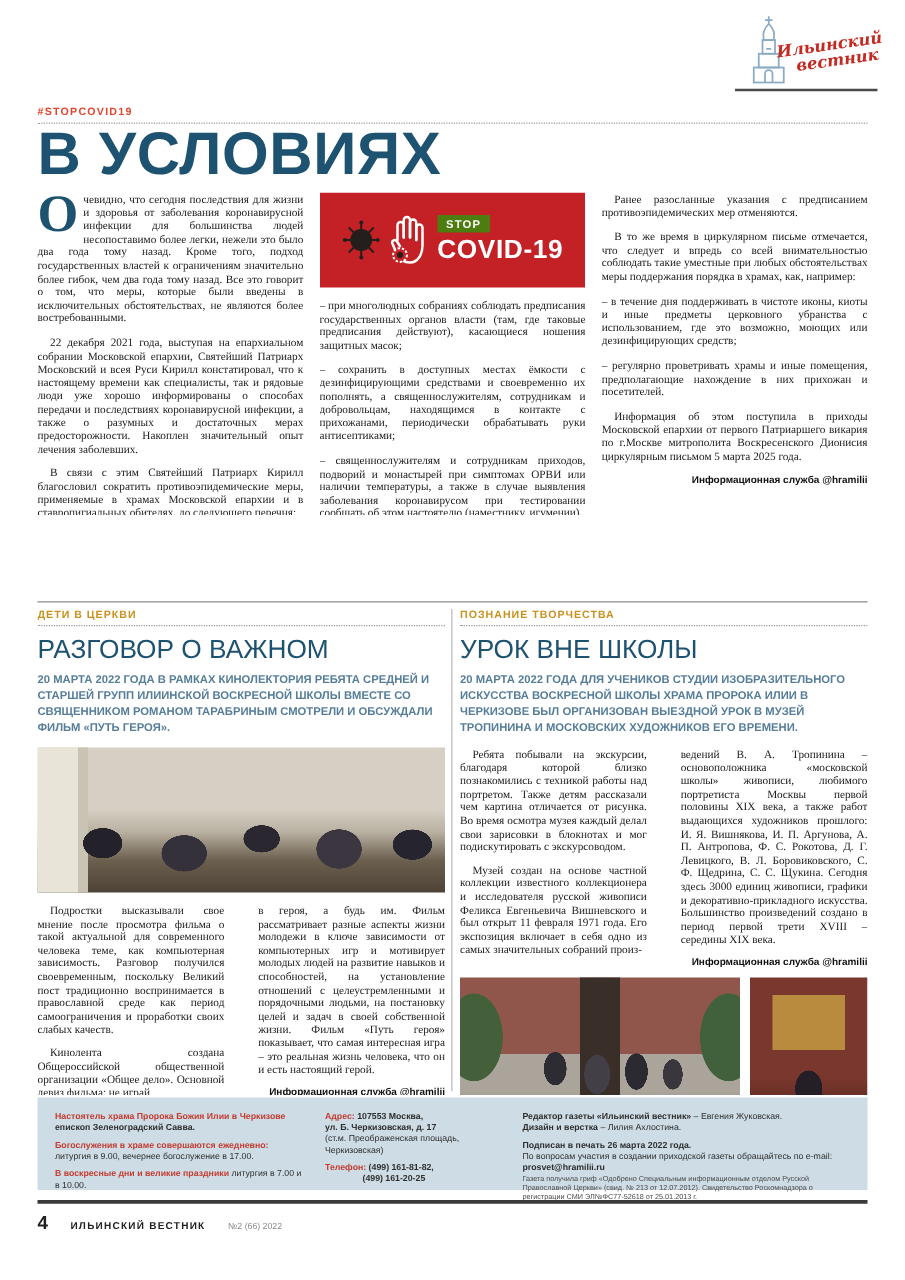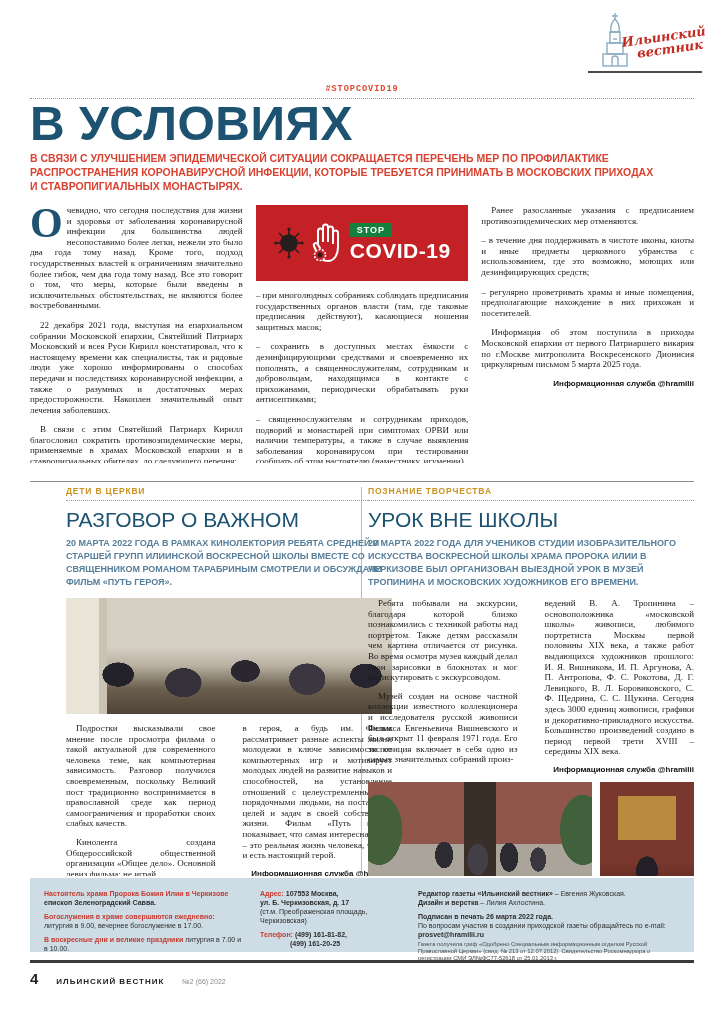--- a/index.html
+++ b/index.html
@@ -10,51 +10,51 @@
   .masthead{position:absolute;left:592px;top:10px;width:110px;height:60px;}
   .masthead svg{position:absolute;left:6px;top:2px;}
   .masthead-name{position:absolute;left:30px;top:20px;transform:rotate(-8deg);
     font-family:"DejaVu Serif",serif;font-style:italic;font-weight:bold;
     color:#c32b22;font-size:13px;line-height:13px;white-space:nowrap;}
   .masthead-name .l2{margin-left:14px;}
   .masthead-rule{position:absolute;left:588px;top:71px;width:114px;height:2px;background:#4a4a4a;}
 
   
   .top-article{position:absolute;left:30px;top:84px;width:664px;}
-  .kicker-red{font-family:Liberation Mono, monospace;font-weight:bold;font-size:8.5px;
-    letter-spacing:1px;color:#e2452b;text-align:center;}
+  .kicker-red{font-family:Liberation Sans, sans-serif;font-weight:bold;font-size:8.5px;
+    letter-spacing:1px;color:#e2452b;}
   .rule-dotted{border-top:1px dotted #9a9a9a;height:0;margin:4px 0 0;}
   .headline{font-family:"Liberation Sans",sans-serif;font-weight:bold;color:#1d5270;
     font-size:48px;line-height:37px;letter-spacing:.5px;margin-top:6px;}
   .red-lede{font-family:"Liberation Sans",sans-serif;font-weight:bold;color:#d94230;
     font-size:10.5px;line-height:14px;width:630px;margin-top:9px;}
   .cols{display:flex;gap:13px;margin-top:12px;}
   .col{width:213px;height:258px;overflow:hidden;}
   .body-p{font-size:9px;line-height:10.6px;text-align:justify;margin:0 0 9px;}
   .body-p.ind{text-indent:10px;}
   .dropcap{float:left;font-family:"Liberation Serif",serif;font-weight:bold;color:#1d5270;
     font-size:42px;line-height:34px;margin:1px 4px 0 0;}
   .byline{font-family:"Liberation Sans",sans-serif;font-weight:bold;font-size:8px;
     text-align:right;color:#111;margin-top:2px;}
 
   
   .covid-banner{width:213px;height:76px;background:#c42127;margin-bottom:9px;
     display:flex;align-items:center;justify-content:center;gap:6px;}
   .covid-right{display:flex;flex-direction:column;align-items:flex-start;gap:2px;}
-  .stop-box{background:#15803d;color:#fff;font-family:"Liberation Sans",sans-serif;
+  .stop-box{background:#4d7c0f;color:#fff;font-family:"Liberation Sans",sans-serif;
     font-weight:bold;font-size:9px;padding:2px 7px;letter-spacing:1px;}
   .covid-word{color:#fff;font-family:"Liberation Sans",sans-serif;font-weight:bold;
     font-size:21px;letter-spacing:.5px;}
 
   
   .rule-solid{position:absolute;left:30px;top:481px;width:664px;border-top:1px solid #8d8d8d;}
   .v-divider{position:absolute;left:361px;top:487px;width:1px;height:386px;background:#bcbcbc;}
 
   .section{position:absolute;top:486px;width:326px;height:390px;overflow:hidden;}
-  .section.left{left:30px;margin-left:36px;}
+  .section.left{left:30px;}
   .section.right{left:368px;}
   .kicker-orange{font-family:"Liberation Sans",sans-serif;font-weight:bold;font-size:8.5px;
     letter-spacing:.8px;color:#c9921e;}
   .sec-title{font-family:"Liberation Sans",sans-serif;font-weight:normal;color:#1d5270;
     font-size:21px;line-height:23px;margin:7px 0 6px;}
   .blue-lede{font-family:"Liberation Sans",sans-serif;font-weight:bold;color:#567e99;
     font-size:9px;line-height:13px;}
   .sec-cols{display:flex;gap:27px;margin-top:9px;}
   .sec-col{width:156px;}
   .sec-col .body-p{margin-bottom:8px;}
@@ -133,21 +133,20 @@
     </div>
   </div>
   <div class="masthead-rule"></div>
 
   <div class="top-article">
     <div class="kicker-red">#STOPCOVID19</div>
     <div class="rule-dotted"></div>
     <div class="headline">
       <div>В УСЛОВИЯХ</div>
     </div>
-    <div class="red-lede">В СВЯЗИ С УЛУЧШЕНИЕМ ЭПИДЕМИЧЕСКОЙ СИТУАЦИИ СОКРАЩАЕТСЯ ПЕРЕЧЕНЬ МЕР ПО ПРОФИЛАКТИКЕ РАСПРОСТРАНЕНИЯ КОРОНАВИРУСНОЙ ИНФЕКЦИИ, КОТОРЫЕ ТРЕБУЕТСЯ ПРИНИМАТЬ В МОСКОВСКИХ ПРИХОДАХ И СТАВРОПИГИАЛЬНЫХ МОНАСТЫРЯХ.</div>
 
     <div class="cols">
       <div class="col">
         <p class="body-p">
           <span class="dropcap">О</span><span>чевидно, что сегодня последствия для жизни и здоровья от заболевания коронавирусной инфекции для большинства людей несопоставимо более легки, нежели это было два года тому назад. Кроме того, подход государственных властей к ограничениям значительно более гибок, чем два года тому назад. Все это говорит о том, что меры, которые были введены в исключительных обстоятельствах, не являются более востребованными.</span>
         </p>
         <p class="body-p ind">22 декабря 2021 года, выступая на епархиальном собрании Московской епархии, Святейший Патриарх Московский и всея Руси Кирилл констатировал, что к настоящему времени как специалисты, так и рядовые люди уже хорошо информированы о способах передачи и последствиях коронавирусной инфекции, а также о разумных и достаточных мерах предосторожности. Накоплен значительный опыт лечения заболевших.</p>
         <p class="body-p ind">В связи с этим Святейший Патриарх Кирилл благословил сократить противоэпидемические меры, применяемые в храмах Московской епархии и в ставропигиальных обителях, до следующего перечня:</p>
       </div>
 
@@ -185,20 +184,21 @@
             <span class="covid-word">COVID-19</span>
           </div>
         </div>
         <p class="body-p">– при многолюдных собраниях соблюдать предписания государственных органов власти (там, где таковые предписания действуют), касающиеся ношения защитных масок;</p>
         <p class="body-p">– сохранить в доступных местах ёмкости с дезинфицирующими средствами и своевременно их пополнять, а священнослужителям, сотрудникам и добровольцам, находящимся в контакте с прихожанами, периодически обрабатывать руки антисептиками;</p>
         <p class="body-p">– священнослужителям и сотрудникам приходов, подворий и монастырей при симптомах ОРВИ или наличии температуры, а также в случае выявления заболевания коронавирусом при тестировании сообщать об этом настоятелю (наместнику, игумении).</p>
       </div>
 
       <div class="col">
         <p class="body-p ind">Ранее разосланные указания с предписанием противоэпидемических мер отменяются.</p>
+        <p class="body-p ind">В то же время в циркулярном письме отмечается, что следует и впредь со всей внимательностью соблюдать такие уместные при любых обстоятельствах меры поддержания порядка в храмах, как, например:</p>
         <p class="body-p">– в течение дня поддерживать в чистоте иконы, киоты и иные предметы церковного убранства с использованием, где это возможно, моющих или дезинфицирующих средств;</p>
         <p class="body-p">– регулярно проветривать храмы и иные помещения, предполагающие нахождение в них прихожан и посетителей.</p>
         <p class="body-p ind">Информация об этом поступила в приходы Московской епархии от первого Патриаршего викария по г.Москве митрополита Воскресенского Дионисия циркулярным письмом 5 марта 2025 года.</p>
         <div class="byline">Информационная служба @hramilii</div>
       </div>
     </div>
   </div>
 
   <div class="rule-solid"></div>
   <div class="v-divider"></div>

